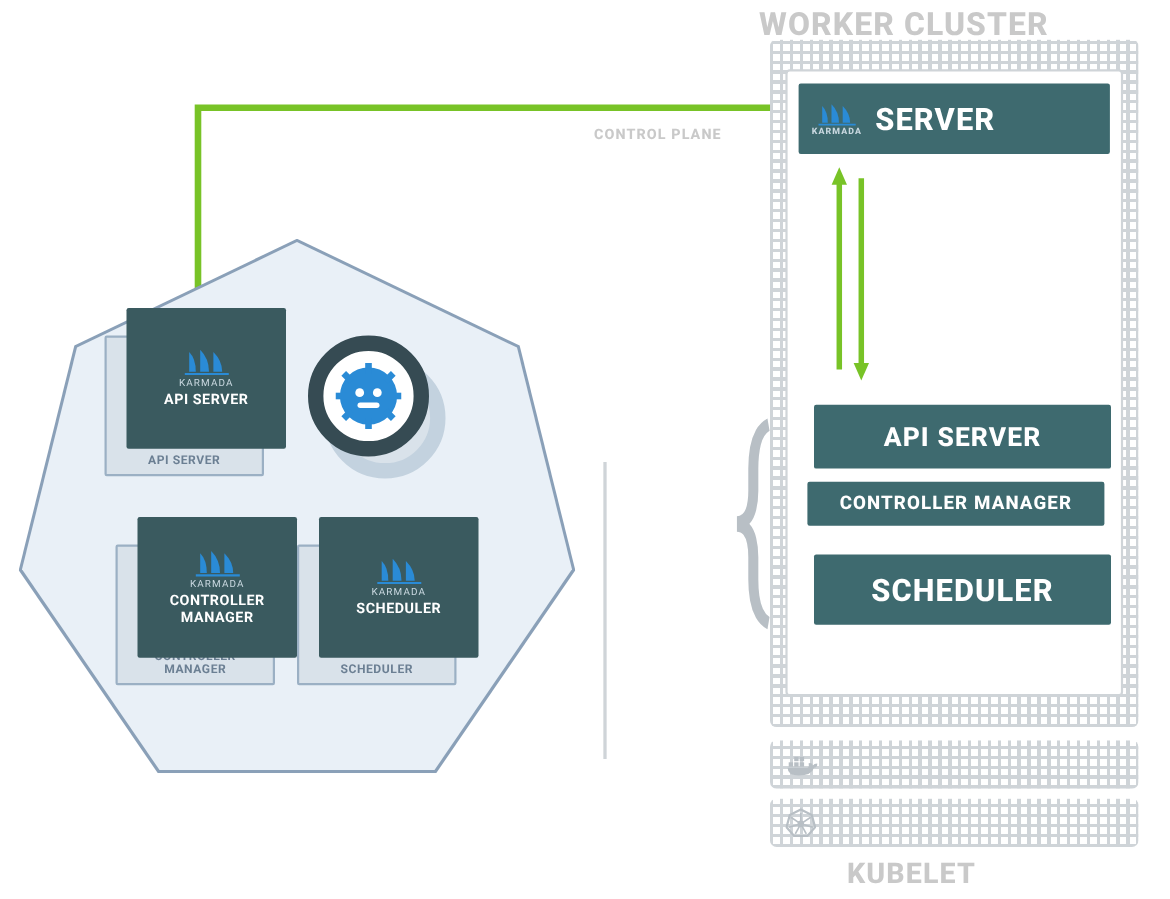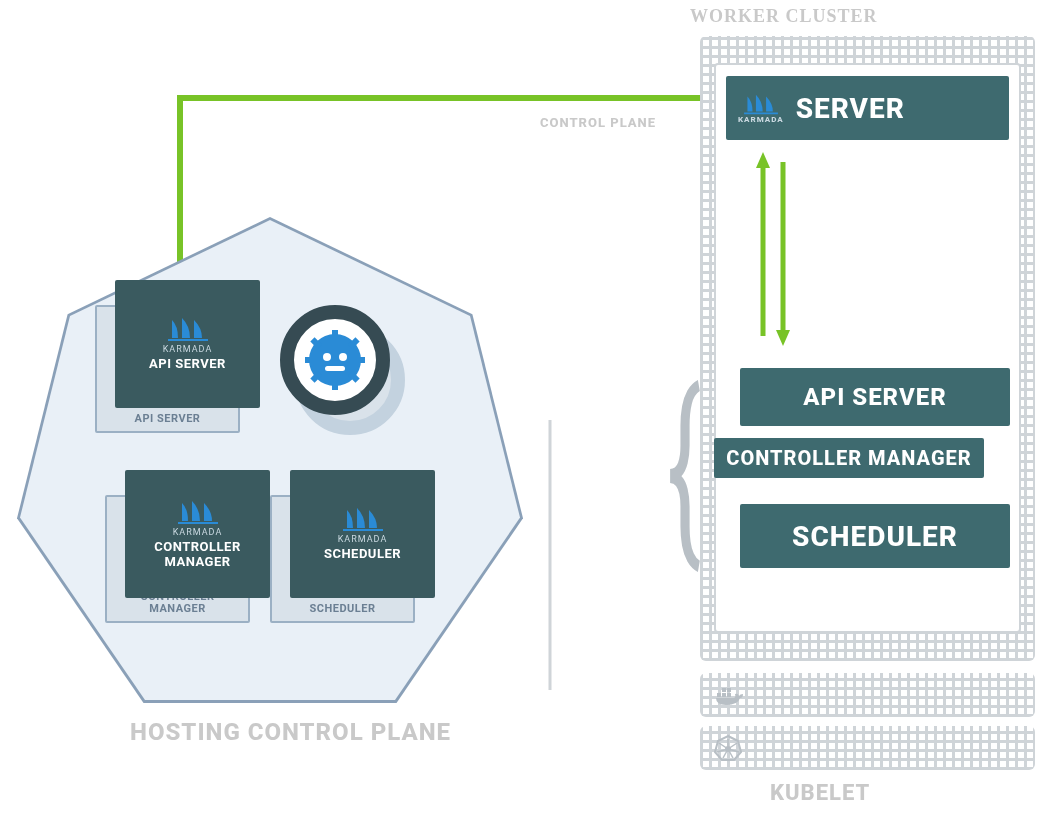--- a/index.html
+++ b/index.html
@@ -134,21 +134,21 @@
 
   svg.sails path { fill: #2a8bd6; }
   svg.sails line { stroke: #2a8bd6; stroke-width: 2; }
 
 </style>
 </head>
 <body>
 
 <div class="stage">
 
-  <div class="caption" style="left:690px; top:6px; font-size:18px;font-family:Liberation Serif, serif;">WORKER CLUSTER</div>
+  <div class="caption" style="left:690px; top:6px; font-size:29px;">WORKER CLUSTER</div>
 
   <svg width="1064" height="817" style="position:absolute;left:0;top:0;pointer-events:none">
     <path d="M 180 280 L 180 98 L 700 98" fill="none" stroke="#78c327" stroke-width="6"></path>
     <polygon points="700,88 720,98 700,108" fill="#2b2b2b"></polygon>
   </svg>
 
   <div class="heptagon-border"></div>
   <div class="heptagon"></div>
 
   <div class="shadow-box" style="left:95px; top:305px; width:145px; height:128px;">
@@ -215,21 +215,20 @@
         <path d="M6 22 L6 4 Q12 10 12 22 Z"></path>
         <path d="M16 22 L16 2 Q24 10 24 22 Z"></path>
         <path d="M28 22 L28 4 Q36 12 36 22 Z"></path>
         <line x1="2" y1="24" x2="42" y2="24"></line>
       </svg>
       <div class="logo-text">KARMADA</div>
     </div>
     <div class="label">SCHEDULER</div>
   </div>
 
-  <div class="caption" style="left:130px; top:718px; font-size:24px;">HOSTING CONTROL PLANE</div>
 
   <div class="caption" style="left:540px; top:115px; font-size:13px; writing-mode:horizontal-tb;">CONTROL PLANE</div>
 
   <div class="hatch-panel" style="left:700px; top:36px; width:335px; height:625px;"></div>
   <div class="inner-white" style="left:714px; top:63px; width:307px; height:570px;"></div>
 
   <div class="right-box right-box-agent" style="left:726px; top:76px; width:283px; height:64px; font-size:26px;">
     <div class="karmada-mini">
       <svg class="sails" width="40" height="22" viewBox="0 0 44 26">
         <path d="M6 22 L6 4 Q12 10 12 22 Z"></path>
@@ -247,21 +246,21 @@
     <polygon points="15,6 8,22 22,22" fill="#78c327"></polygon>
     <line x1="35" y1="16" x2="35" y2="190" stroke="#78c327" stroke-width="5"></line>
     <polygon points="35,200 28,184 42,184" fill="#78c327"></polygon>
   </svg>
 
   <div class="brace" style="left:650px; top:368px;">{</div>
 
   <div class="right-box" style="left:740px; top:368px; width:270px; height:58px; font-size:24px;">
     <span>API SERVER</span>
   </div>
-  <div class="right-box" style="left:714px; top:438px; width:270px; height:40px; font-size:20px;">
+  <div class="right-box" style="left:734px; top:438px; width:270px; height:40px; font-size:17px;">
     <span>CONTROLLER MANAGER</span>
   </div>
   <div class="right-box" style="left:740px; top:504px; width:270px; height:64px; font-size:28px;">
     <span>SCHEDULER</span>
   </div>
 
   <div class="small-strip" style="left:700px; top:673px; width:335px; height:44px;">
     <svg width="30" height="24" viewBox="0 0 30 24">
       <g fill="#b8bfc5">
         <rect x="3" y="10" width="4" height="4"></rect>
@@ -282,19 +281,19 @@
         <line x1="14" y1="15" x2="23" y2="9"></line>
         <line x1="14" y1="15" x2="25" y2="18"></line>
         <line x1="14" y1="15" x2="19" y2="24"></line>
         <line x1="14" y1="15" x2="9" y2="24"></line>
         <line x1="14" y1="15" x2="3" y2="18"></line>
         <line x1="14" y1="15" x2="5" y2="9"></line>
       </g>
     </svg>
   </div>
 
-  <div class="caption" style="left:770px; top:780px; font-size:22px;">KUBELET</div>
+  <div class="caption" style="left:770px; top:780px; font-size:26px;">KUBELET</div>
 
   <svg width="40" height="280" style="position:absolute; left:530px; top:420px;">
     <path d="M 20 0 L 20 270" stroke="#cfd4d8" stroke-width="3" fill="none"></path>
   </svg>
 
 </div>
 
 </body></html>

